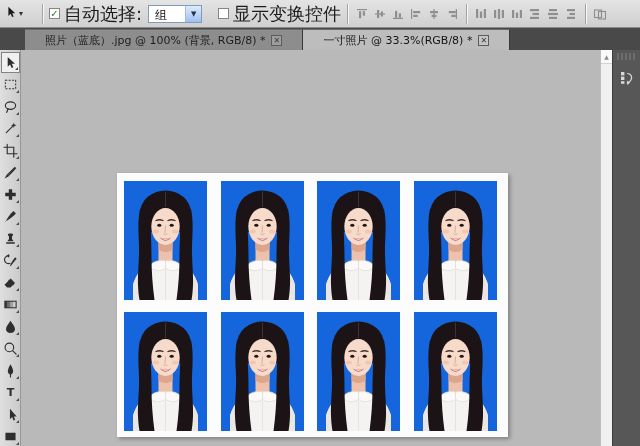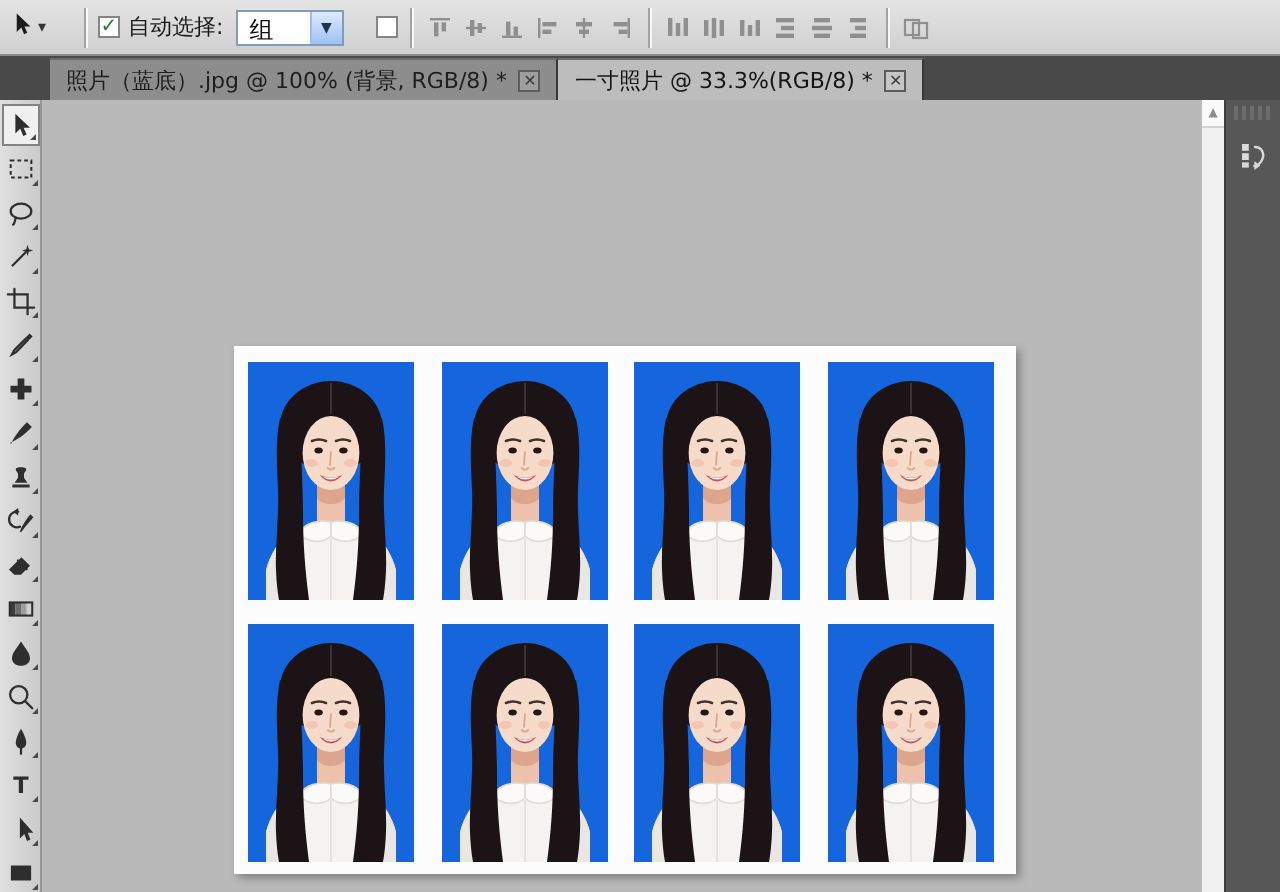--- a/index.html
+++ b/index.html
@@ -6,30 +6,30 @@
   body{width:640px;height:446px;overflow:hidden;font-family:"DejaVu Sans","Liberation Sans",sans-serif;background:#b9b9b9;position:relative;}
   #app{width:640px;height:446px;display:flex;flex-direction:column;}
 
   
   .options-bar{height:28px;flex:0 0 28px;background:linear-gradient(#e4e4e4,#cfcfcf);border-bottom:1px solid #8b8b8b;display:flex;align-items:center;padding:0 4px;box-sizing:border-box;gap:6px;}
   .tool-preset{display:flex;align-items:center;gap:1px;width:32px;flex:0 0 auto;}
   .caret{font-size:8px;color:#333;}
   .obar-sep{width:1px;height:20px;background:#a2a2a2;box-shadow:1px 0 0 rgba(255,255,255,.8);flex:0 0 auto;}
   .field{display:flex;align-items:center;gap:4px;flex:0 0 auto;}
   .cb{width:11px;height:11px;background:#fff;border:1px solid #858585;font-size:10px;line-height:10px;text-align:center;color:#2f7d2f;box-sizing:border-box;flex:0 0 auto;}
-  .obar-label{font-size:11px;color:#1b1b1b;white-space:nowrap;}
+  .obar-label{font-size:18px;color:#1b1b1b;white-space:nowrap;}
   .combo{display:flex;align-items:stretch;border:1px solid #7f9db9;background:#fff;height:18px;box-sizing:border-box;flex:0 0 auto;}
   .combo-value{font-size:12px;color:#111;padding:1px 6px 0 6px;min-width:24px;}
   .combo-btn{width:15px;background:linear-gradient(#dfeafc,#9fc0f2);border-left:1px solid #9ebcf0;display:flex;align-items:center;justify-content:center;font-size:7px;color:#234;}
   #align-group{display:flex;align-items:center;gap:2px;flex:0 0 auto;}
   .icon-btn{width:16px;height:16px;display:flex;align-items:center;justify-content:center;}
 
   
   .tab-bar{height:22px;flex:0 0 22px;background:#494949;display:flex;align-items:flex-end;padding-left:25px;box-sizing:border-box;overflow:hidden;}
-  .tab{height:21px;display:flex;align-items:center;gap:6px;padding:0 8px;font-size:11px;color:#1e1e1e;background:#8d8d8d;border-right:1px solid #383838;border-top:1px solid #6b6b6b;white-space:nowrap;box-sizing:border-box;}
+  .tab{height:21px;display:flex;align-items:center;gap:6px;padding:0 20px;font-size:11px;color:#1e1e1e;background:#8d8d8d;border-right:1px solid #383838;border-top:1px solid #6b6b6b;white-space:nowrap;box-sizing:border-box;}
   .tab.active{background:#bdbdbd;color:#141414;margin-top:32px;}
   .tab-close{width:11px;height:11px;border:1px solid #5c5c5c;font-size:8px;line-height:9px;text-align:center;color:#3c3c3c;box-sizing:border-box;background:rgba(255,255,255,.15);}
 
   
   .main{flex:1;display:flex;min-height:0;}
   .toolbox{width:21px;flex:0 0 21px;background:linear-gradient(90deg,#dfdfdf,#cbcbcb);border-right:1px solid #979797;padding-top:2px;box-sizing:border-box;overflow:hidden;}
   .tool{width:19px;height:21px;margin:0 auto 1px auto;display:flex;align-items:center;justify-content:center;position:relative;box-sizing:border-box;}
   .tool.selected{background:#f0f0f0;border:1px solid #838383;}
   .tool::after{content:"";position:absolute;right:1px;bottom:2px;border-left:3px solid transparent;border-bottom:3px solid #4a4a4a;}
   .canvas{flex:1;position:relative;background:#b9b9b9;overflow:hidden;}
@@ -63,20 +63,21 @@
     <div class="field">
       <div class="cb" id="cb-auto">✓</div>
       <span class="obar-label">自动选择:</span>
     </div>
     <div class="combo">
       <span class="combo-value">组</span>
       <span class="combo-btn">▼</span>
     </div>
     <div class="field" style="margin-left:10px;">
       <div class="cb" id="cb-transform"></div>
+      <span class="obar-label">显示变换控件</span>
     </div>
     <div class="obar-sep"></div>
     <div id="align-group">
         <div class="icon-btn">
           <svg viewBox="0 0 14 14" width="14" height="14">
             <rect x="2" y="2" width="10" height="1.2" fill="#8f8f8f"></rect>
             <rect x="4" y="4.2" width="2.2" height="7" fill="#8f8f8f"></rect>
             <rect x="7.8" y="4.2" width="2.2" height="4.5" fill="#8f8f8f"></rect>
           </svg>
         </div>

